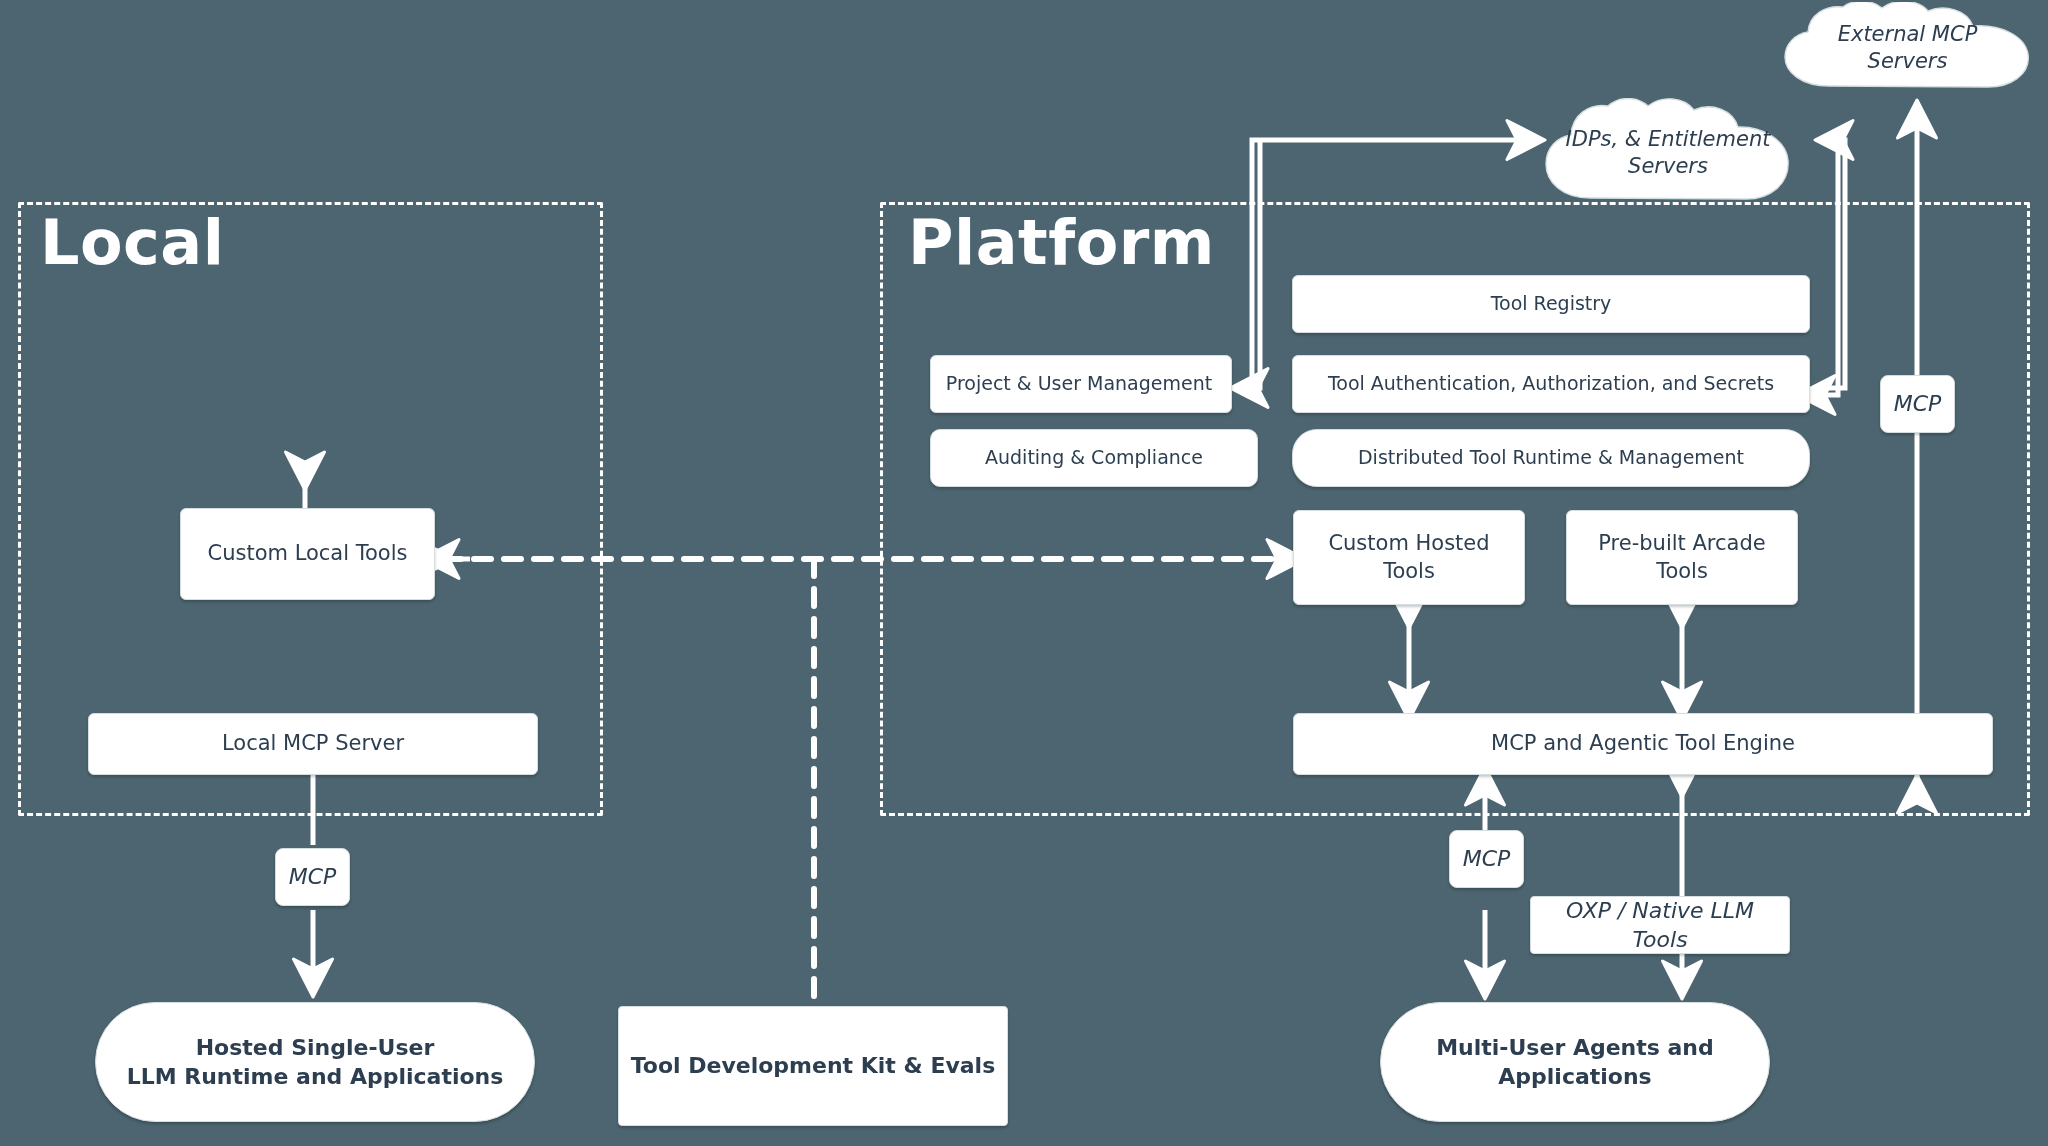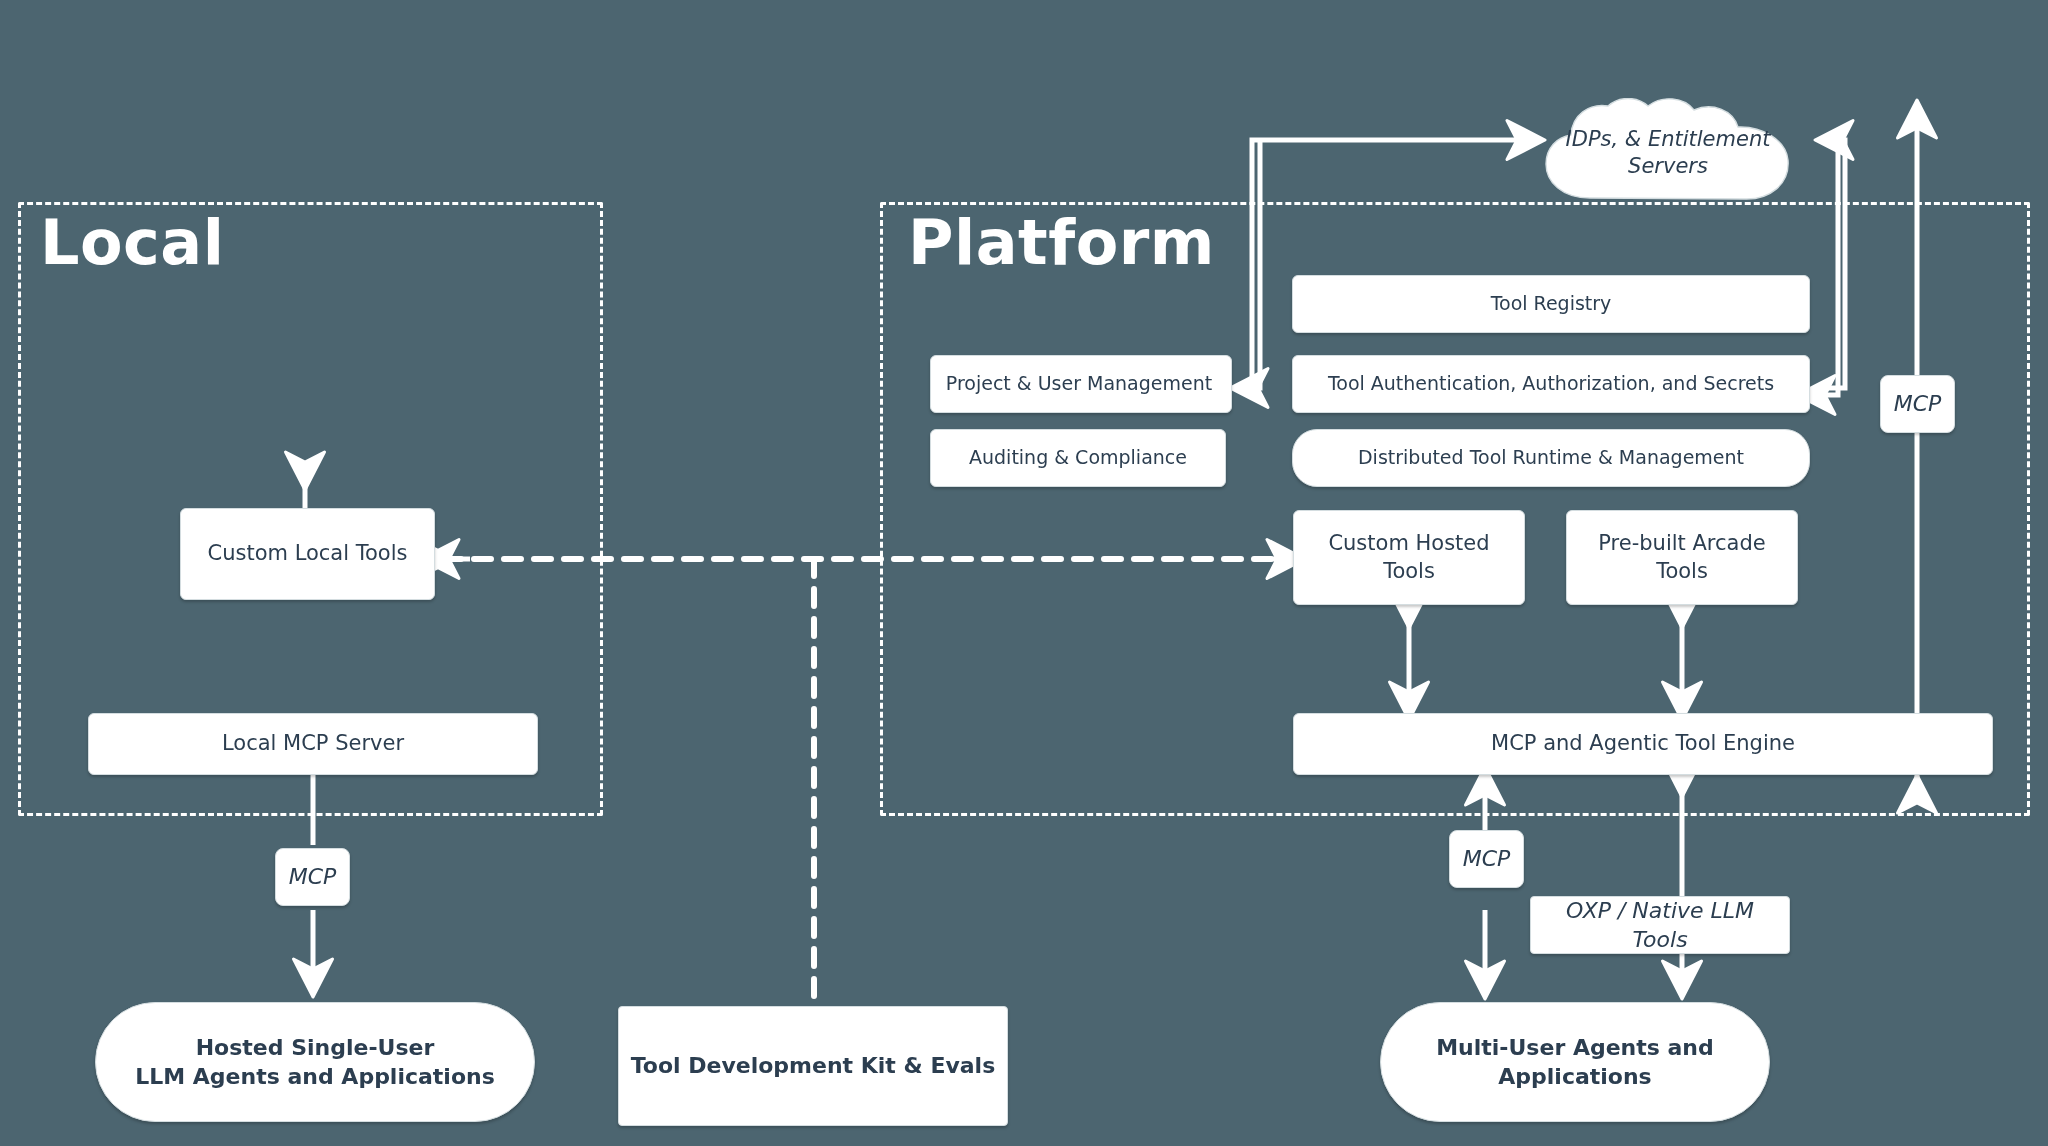--- a/index.html
+++ b/index.html
@@ -135,20 +135,29 @@
       </g>
     </svg>
   </div>
 
   <div class="zone" style="left:18px; top:202px; width:585px; height:614px;"></div>
   <div class="zone-title" style="left:40px; top:212px;">Local</div>
 
   <div class="zone" style="left:880px; top:202px; width:1150px; height:614px;"></div>
   <div class="zone-title" style="left:908px; top:212px;">Platform</div>
 
+  <div class="cloud" style="left:1775px; top:2px; width:265px; height:92px;">
+    <svg viewBox="0 0 265 92" preserveAspectRatio="none">
+      <path d="M54,84 C26,84 10,70 10,55 C10,42 20,32 33,30 C34,13 50,3 68,5
+               C78,-3 96,-3 107,6 C120,-4 143,-3 153,9
+               C170,2 192,8 198,24 C226,22 250,34 253,52
+               C256,72 236,86 210,85 Z" fill="#ffffff" stroke="#d4dde0" stroke-width="1.4" stroke-linejoin="round"></path>
+    </svg>
+    <span class="lbl">External MCP Servers</span>
+  </div>
 
   <div class="cloud" style="left:1538px; top:98px; width:260px; height:110px;">
     <svg viewBox="0 0 260 110" preserveAspectRatio="none">
       <path d="M52,100 C24,100 8,84 8,66 C8,50 19,39 33,37 C34,17 51,5 70,8
                C81,-2 99,-2 110,8 C124,-3 146,-1 156,12
                C174,4 195,12 200,29 C224,28 248,42 250,62
                C252,86 232,102 206,101 Z" fill="#ffffff" stroke="#d4dde0" stroke-width="1.4" stroke-linejoin="round"></path>
     </svg>
     <span class="lbl">IDPs, &amp; Entitlement Servers</span>
   </div>
@@ -161,32 +170,32 @@
     <span class="lbl">Local MCP Server</span>
   </div>
 
   <div class="box mcp" style="left:275px; top:848px; width:75px; height:58px;">
     <span class="lbl">MCP</span>
   </div>
 
   <div class="box pill f21b" style="left:95px; top:1002px; width:440px; height:120px;">
     <span class="lbl">
       <span>Hosted Single-User</span><br>
-      <span>LLM Agents and Applications</span>
+      <span>LLM Runtime and Applications</span>
     </span>
   </div>
 
   <div class="box f21b" style="left:618px; top:1006px; width:390px; height:120px; border-radius:4px;">
     <span class="lbl">Tool Development Kit &amp; Evals</span>
   </div>
 
   <div class="box f18" style="left:930px; top:355px; width:302px; height:58px;padding-left:6px;">
     <span class="lbl">Project &amp; User Management</span>
   </div>
-  <div class="box f18" style="left:930px; top:429px; width:296px; height:58px;">
+  <div class="box f18" style="left:930px; top:429px; width:328px; height:58px;border-radius:10px;">
     <span class="lbl">Auditing &amp; Compliance</span>
   </div>
 
   <div class="box f18" style="left:1292px; top:275px; width:518px; height:58px;">
     <span class="lbl">Tool Registry</span>
   </div>
   <div class="box f18" style="left:1292px; top:355px; width:518px; height:58px;">
     <span class="lbl">Tool Authentication, Authorization, and Secrets</span>
   </div>
   <div class="box f18" style="left:1292px; top:429px; width:518px; height:58px;border-radius:25px;">

